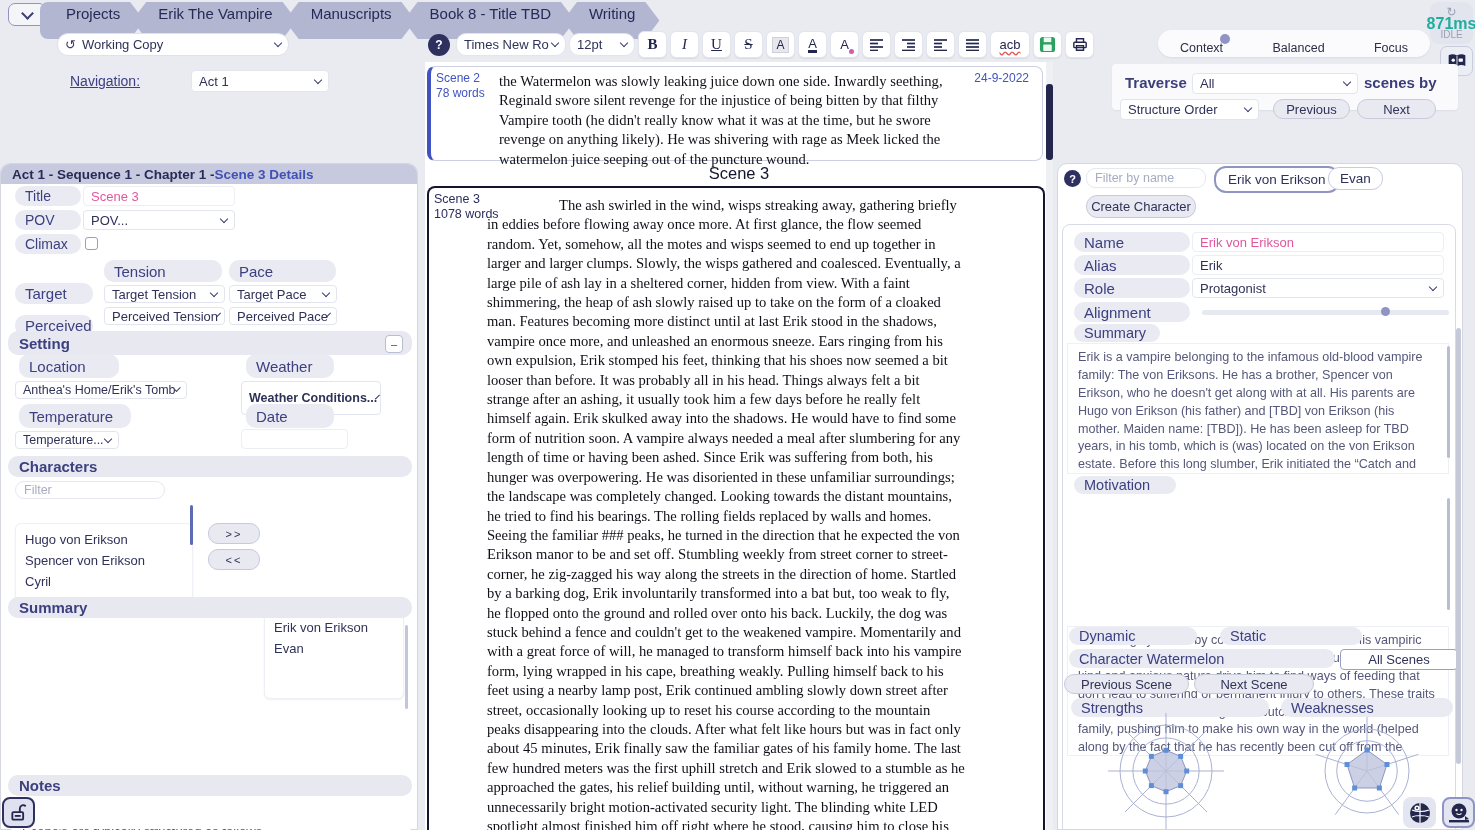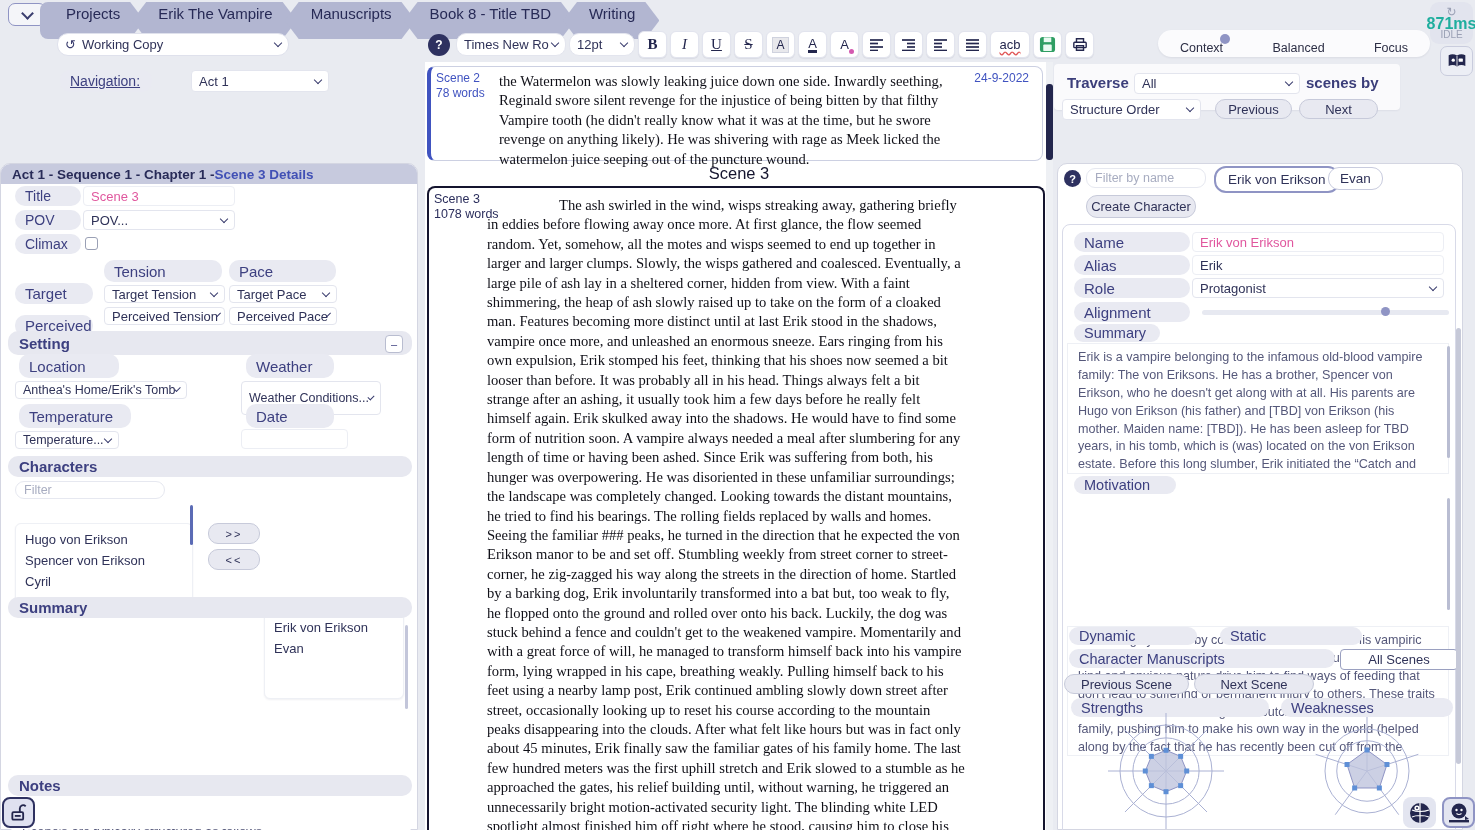--- a/index.html
+++ b/index.html
@@ -212,21 +212,21 @@
     <span>Focus</span>
   </div>
 </div>
 
 <div class="abs pill-label" style="left:60px;top:70px;width:92px;height:22px;font-size:14px;text-decoration:underline;">Navigation:</div>
 <div class="abs sel" style="left:152px;top:70px;width:138px;height:22px;margin-left:39px;">
   <span>Act 1</span>
     <span class="chv small"></span>
 </div>
 
-<div class="abs" style="left:1054px;top:64px;width:346px;height:46px;background:#fafafc;border-radius:4px;box-shadow:0 1px 2px rgba(40,40,80,.06);">
+<div class="abs" style="left:1112px;top:64px;width:346px;height:46px;background:#fafafc;border-radius:4px;box-shadow:0 1px 2px rgba(40,40,80,.06);">
   <span class="abs" style="left:13px;top:10px;font-size:15px;font-weight:bold;color:#3b3e7a;">Traverse</span>
   <div class="abs sel" style="left:80px;top:9px;width:166px;height:21px;">
     <span>All</span>
       <span class="chv small"></span>
   </div>
   <span class="abs" style="left:252px;top:10px;font-size:15px;font-weight:bold;color:#3b3e7a;">scenes by</span>
   <div class="abs sel" style="left:8px;top:35px;width:139px;height:21px;">
     <span>Structure Order</span>
       <span class="chv small"></span>
   </div>
@@ -278,21 +278,21 @@
     <span>Setting</span>
   </div>
   <div class="abs" style="left:384px;top:171px;width:16px;height:16px;background:#fff;border:1px solid #b9bdd0;border-radius:4px;display:flex;align-items:center;justify-content:center;font-size:11px;color:#3d4080;">–</div>
 
   <div class="abs pill-label" style="left:18px;top:190px;width:100px;height:24px;font-size:15px;">Location</div>
   <div class="abs pill-label" style="left:245px;top:190px;width:88px;height:24px;font-size:15px;">Weather</div>
   <div class="abs sel" style="left:14px;top:217px;width:172px;height:18px;font-size:12.5px;">
     <span>Anthea's Home/Erik's Tomb</span>
       <span class="chv small"></span>
   </div>
-  <div class="abs sel" style="left:240px;top:217px;width:140px;height:34px;font-size:12.5px;">
+  <div class="abs sel" style="left:240px;top:217px;width:140px;height:34px;font-size:12.5px;font-weight:bold;">
     <span>Weather Conditions...</span>
       <span class="chv small"></span>
   </div>
 
   <div class="abs pill-label" style="left:18px;top:240px;width:112px;height:24px;font-size:15px;">Temperature</div>
   <div class="abs pill-label" style="left:245px;top:240px;width:88px;height:24px;font-size:15px;">Date</div>
   <div class="abs sel" style="left:14px;top:267px;width:104px;height:18px;font-size:12.5px;">
     <span>Temperature...</span>
       <span class="chv small"></span>
   </div>
@@ -400,21 +400,21 @@
     <div class="abs sb-thumb" style="left:384px;top:121px;width:3px;height:112px;background:#b9bdd2;"></div>
 
     <div class="abs pill-label" style="left:11px;top:251px;width:102px;height:18px;font-size:14.5px;">Motivation</div>
     <div class="abs text-area" style="left:4px;top:270px;width:382px;height:130px;font-size:12.6px;">Erik is largely driven by constant internal conflict. His vampiric hunger is always tugging at his pointy teeth, but his essential kind and anxious nature drive him to find ways of feeding that don't lead to suffering or permanent injury to others. These traits have made him something of an outcast within the von Erikson family, pushing him to make his own way in the world (helped along by the fact that he has recently been cut off from the family fortune and kicked out of the family manor) for example, by starting the “catch and release”.</div>
     <div class="abs sb-thumb" style="left:384px;top:273px;width:3px;height:112px;background:#b9bdd2;"></div>
 
     <div class="abs pill-label" style="left:6px;top:402px;width:128px;height:18px;font-size:14.5px;">Dynamic</div>
 
     <div class="abs pill-label" style="left:157px;top:402px;width:142px;height:18px;font-size:14.5px;">Static</div>
 
-    <div class="abs pill-label" style="left:6px;top:424px;width:266px;height:19px;font-size:14.5px;">Character Manuscripts</div>
+    <div class="abs pill-label" style="left:6px;top:424px;width:266px;height:19px;font-size:14.5px;">Character Watermelon</div>
     <div class="abs" style="left:277px;top:424px;width:116px;height:19px;background:#fff;border:1px solid #9aa0c0;border-radius:4px;display:flex;align-items:center;justify-content:center;font-size:13px;color:#2f3258;">All Scenes</div>
 
     <div class="abs btn" style="left:1px;top:449px;width:125px;height:20px;">Previous Scene</div>
     <div class="abs btn" style="left:131px;top:449px;width:120px;height:20px;">Next Scene</div>
 
     <div class="abs pill-label" style="left:8px;top:473px;width:198px;height:19px;font-size:14.5px;">Strengths</div>
     <div class="abs pill-label" style="left:218px;top:473px;width:172px;height:19px;font-size:14.5px;">Weaknesses</div>
 
     <svg class="abs" style="left:38px;top:486px;" width="130" height="120">
         <circle cx="65" cy="60" r="46" fill="none" stroke="#aab1d3" stroke-width="1"></circle>

